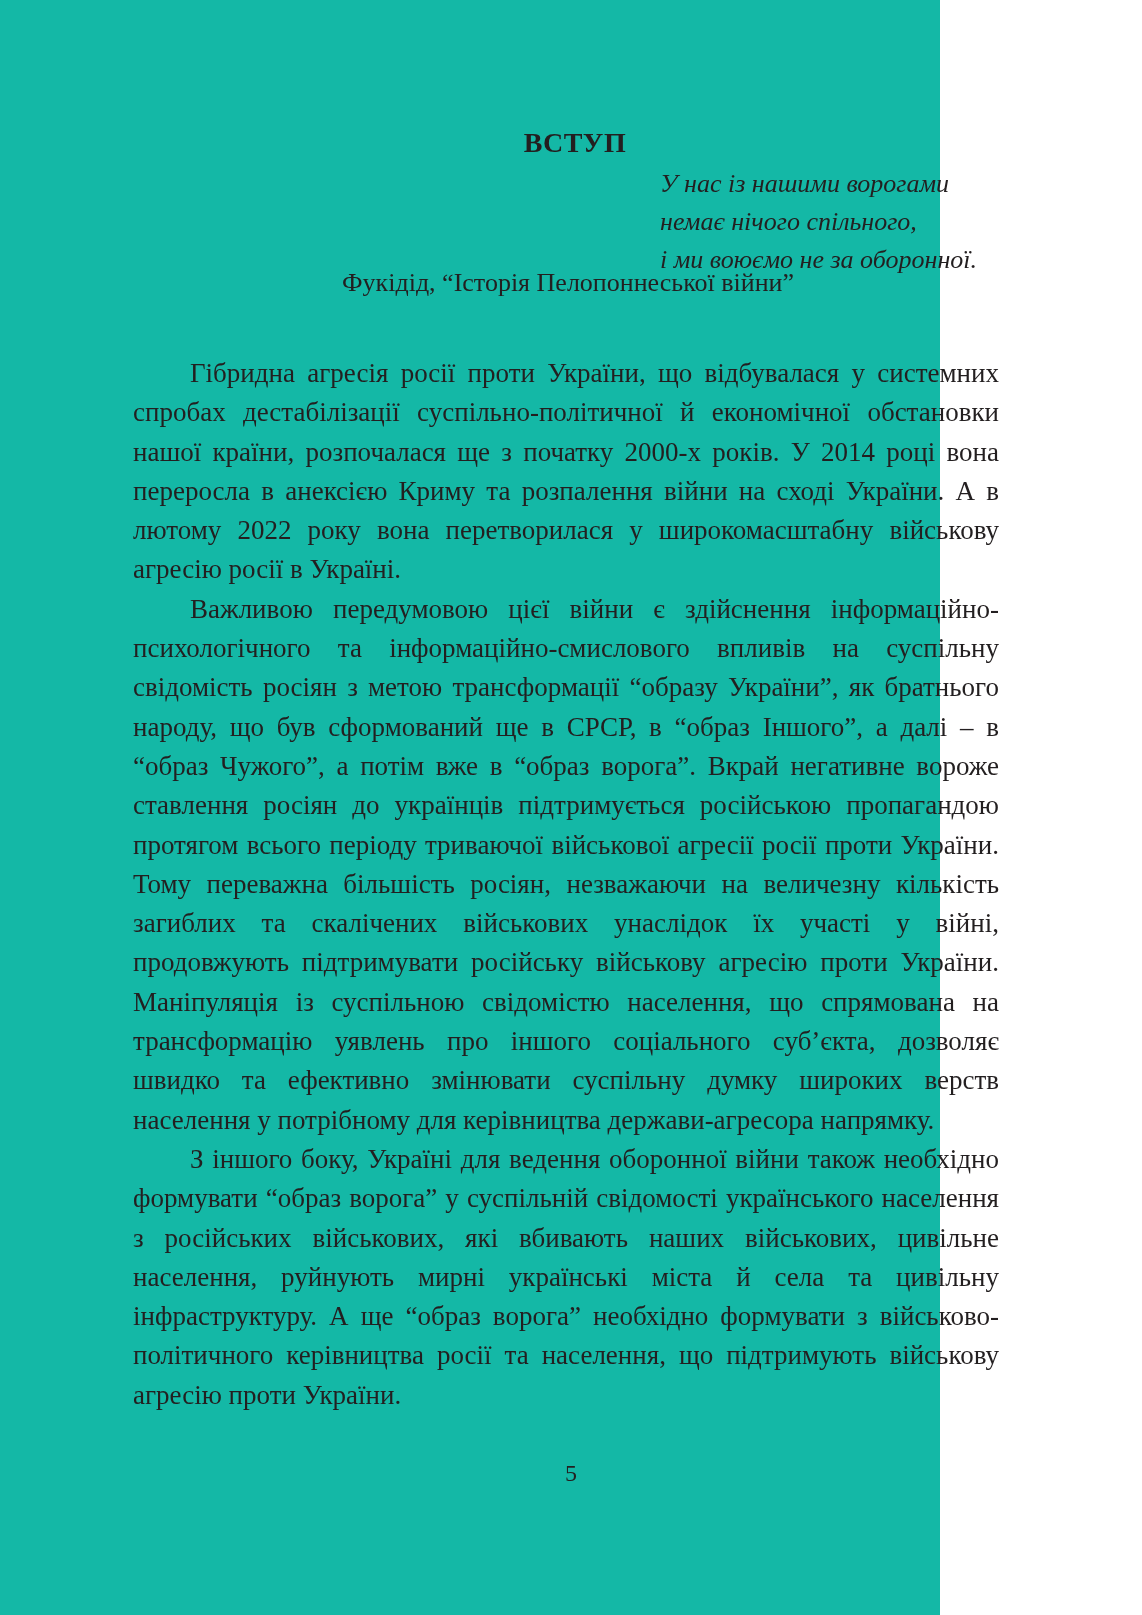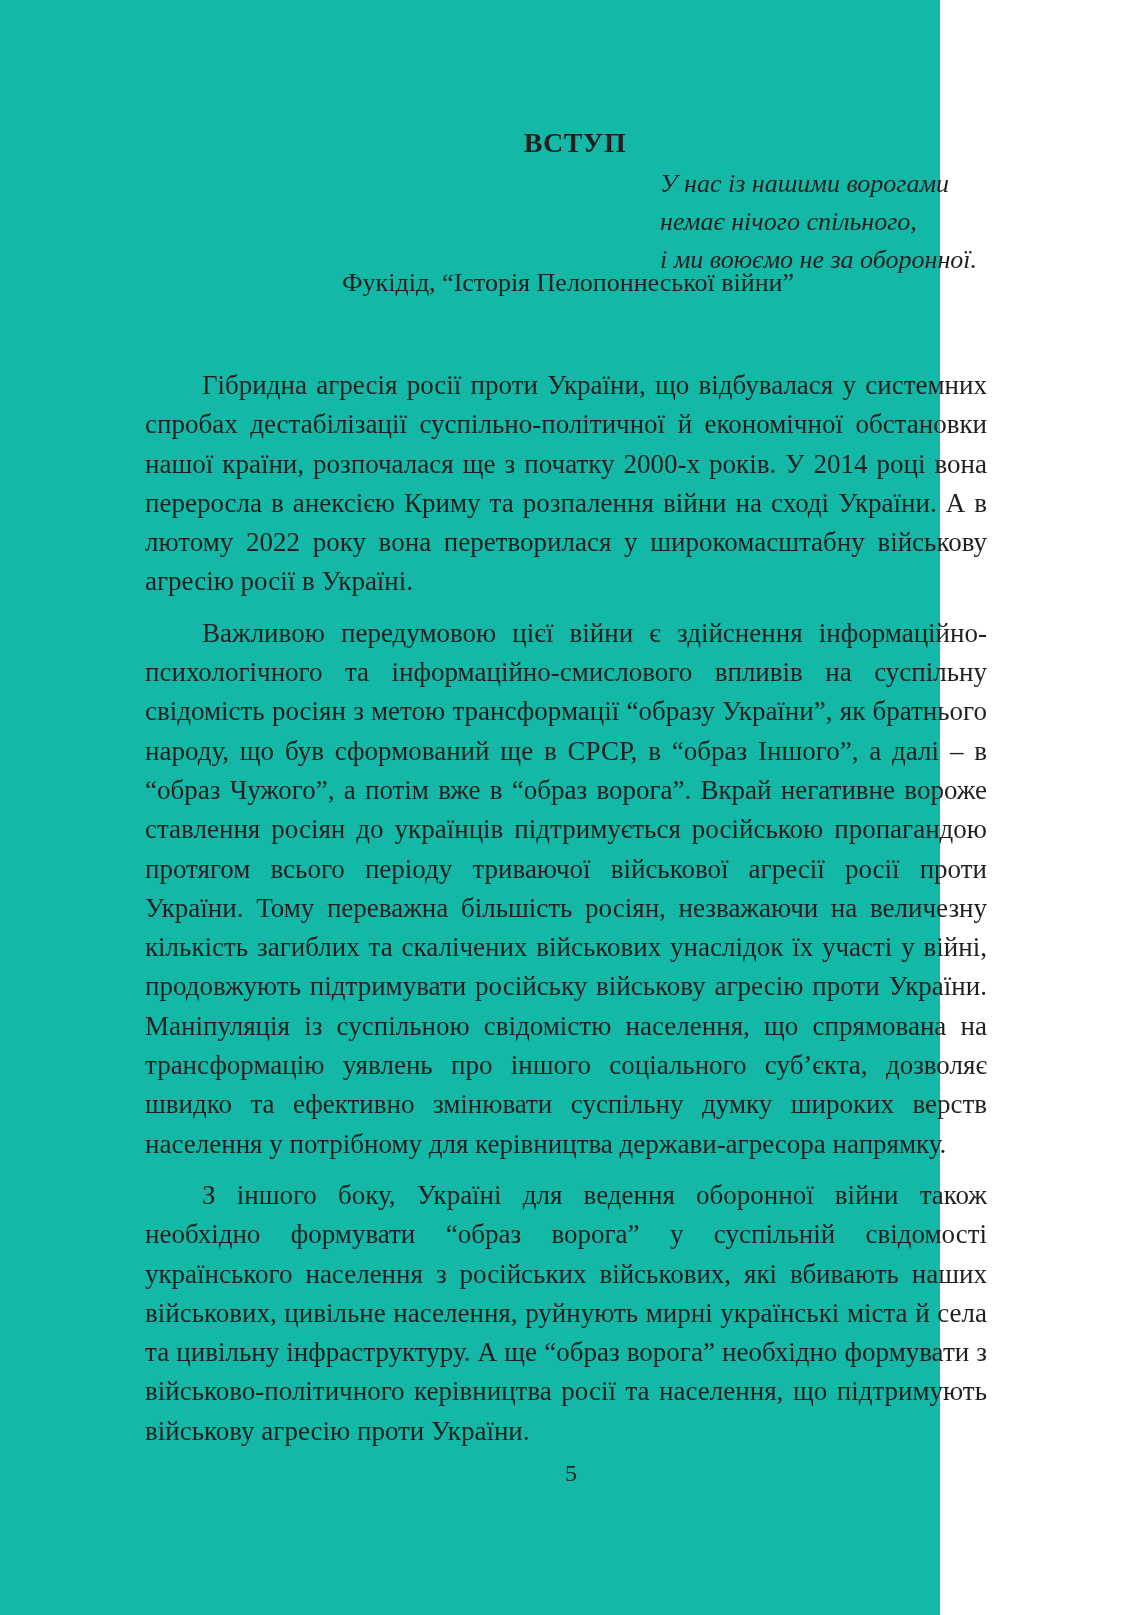--- a/index.html
+++ b/index.html
@@ -57,21 +57,21 @@
     }
     .body-text {
       position: absolute;
       left: 133px;
       top: 354px;
       width: 866px;
       font-size: 27px;
       line-height: 39.3px;
     }
     .para {
-      margin: 12px;
+      margin: 0;
       text-align: justify;
       text-indent: 57px;
       hyphens: manual;
     }
     .page-number {
       position: absolute;
       left: 0;
       width: 1142px;
       top: 1460px;
       text-align: center;

